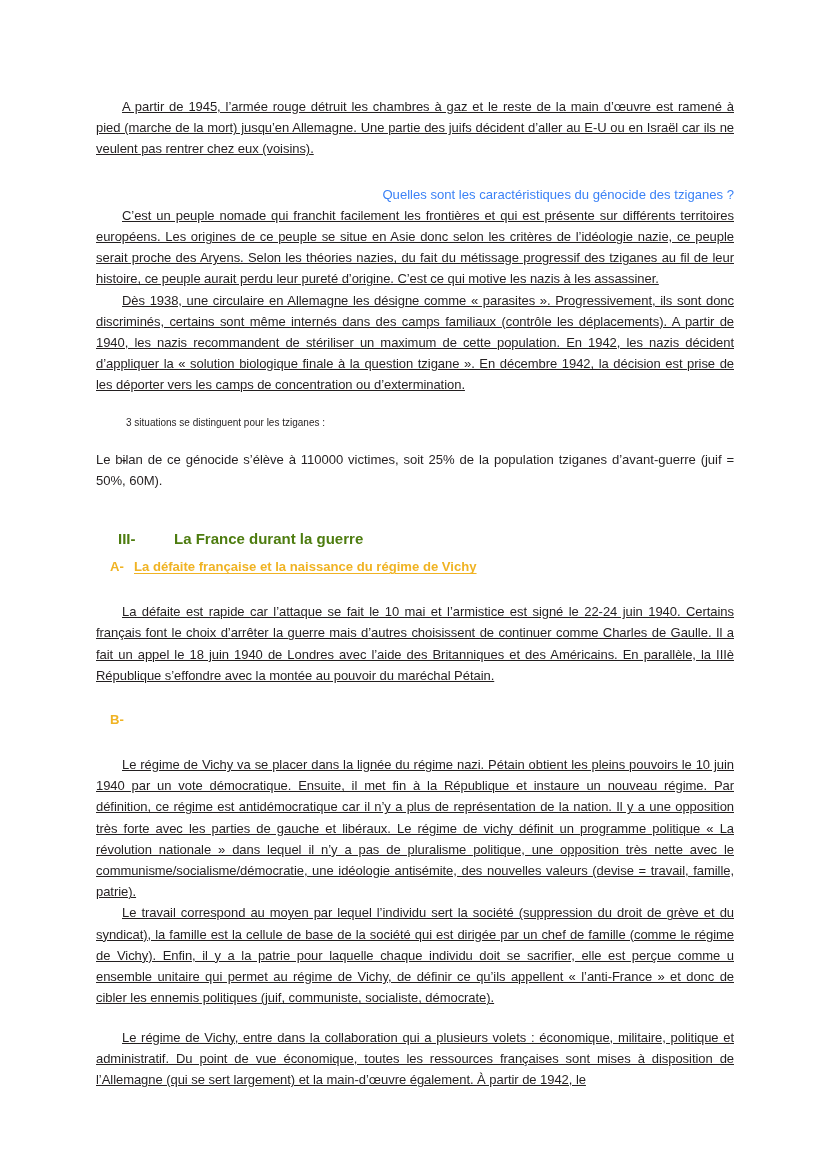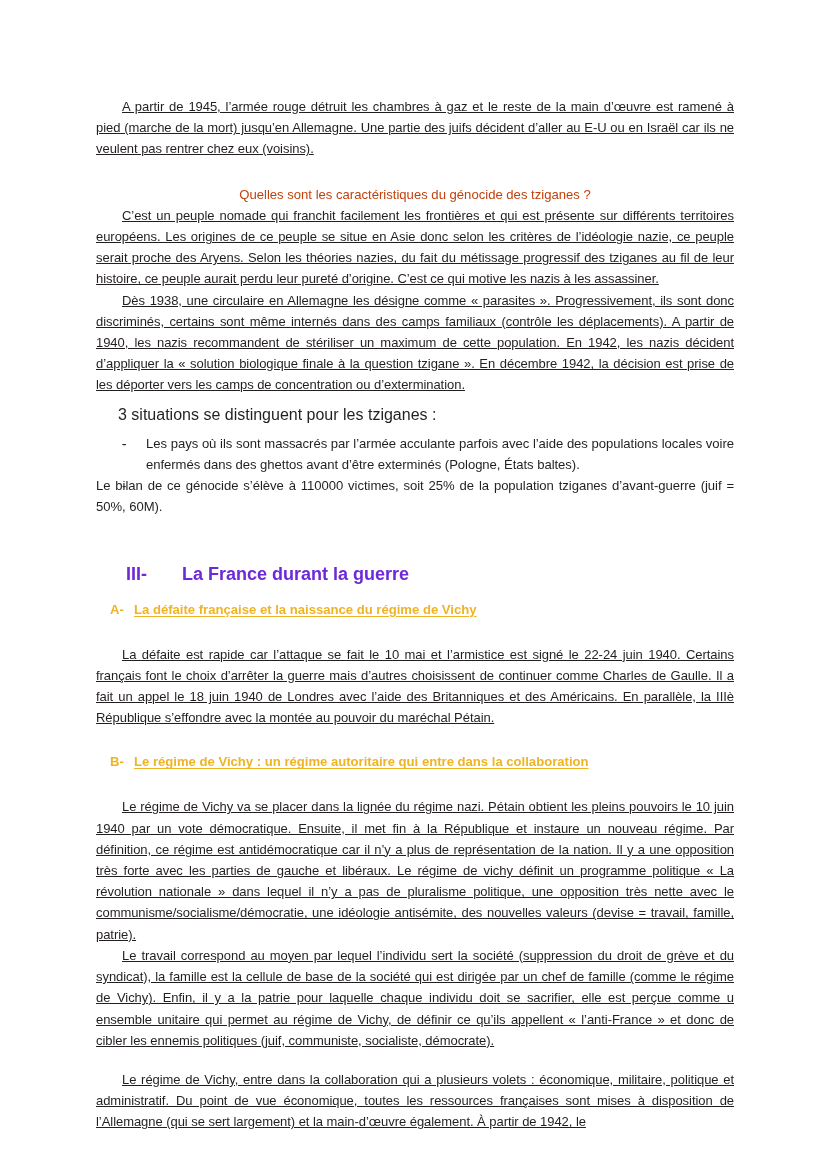--- a/index.html
+++ b/index.html
@@ -43,30 +43,30 @@
   p.body.indent { text-indent: 26px; }
   .gap-md { height: 18px; }
   .gap-lg { height: 24px; }
   .gap-xl { height: 30px; }
 
   
   .q-heading {
     margin: 0;
     font-size: 13.1px;
     line-height: 21.2px;
-    color: #c2410c;
+    color: #3b82f6;
     font-weight: 400;
-    text-align: center;
+    text-align: right;
   }
 
   .h-roman {
-    margin: 16px;
-    font-size: 18px;
+    margin: 8px;
+    font-size: 15px;
     line-height: 20px;
-    color: #6d28d9;
+    color: #4d7c0f;
     font-weight: 700;
     text-align: left;
     padding-left: 14px;
     display: flex;
   }
   .h-roman .num { width: 56px; flex: 0 0 56px; }
   .h-roman .txt { }
 
   .h-letter {
     margin: 0;
@@ -76,22 +76,22 @@
     font-weight: 700;
     text-align: left;
     padding-left: 14px;
     display: flex;
   }
   .h-letter .num { width: 24px; flex: 0 0 24px; }
   .h-letter .txt { text-decoration: underline; text-underline-offset: 2px; }
 
   
   .bul-intro {
-    margin: 8px;
-    font-size: 16px;
+    margin: 16px;
+    font-size: 10px;
     line-height: 21.2px;
     padding-left: 14px;
     text-align: left;
   }
 
   ul.dash-list {
     margin: 0;
     padding: 0;
     list-style: none;
   }
@@ -134,21 +134,21 @@
     <p class="q-heading">Quelles sont les caractéristiques du génocide des tziganes ?</p>
 
     <p class="body indent">C’est un peuple nomade qui franchit facilement les frontières et qui est présente sur différents territoires européens. Les origines de ce peuple se situe en Asie donc selon les critères de l’idéologie nazie, ce peuple serait proche des Aryens. Selon les théories nazies, du fait du métissage progressif des tziganes au fil de leur histoire, ce peuple aurait perdu leur pureté d’origine. C’est ce qui motive les nazis à les assassiner.</p>
 
     <p class="body indent">Dès 1938, une circulaire en Allemagne les désigne comme « parasites ». Progressivement, ils sont donc discriminés, certains sont même internés dans des camps familiaux (contrôle les déplacements). A partir de 1940, les nazis recommandent de stériliser un maximum de cette population. En 1942, les nazis décident d’appliquer la « solution biologique finale à la question tzigane ». En décembre 1942, la décision est prise de les déporter vers les camps de concentration ou d’extermination.</p>
 
     <p class="bul-intro">3 situations se distinguent pour les tziganes :</p>
 
     <ul class="dash-list">
       <li><span class="dash">-</span></li>
-      <li><span class="dash">-</span><span>Les pays où ils sont massacrés par l’armée acculante parfois avec l’aide des populations locales voire enfermés dans des ghettos avant d’être exterminés (Pologne, États baltes).</span></li>
+      <li><span class="dash">-</span></li>
       <li><span class="dash">-</span></li>
     </ul>
 
     <p class="closing">Le bilan de ce génocide s’élève à 110000 victimes, soit 25% de la population tziganes d’avant-guerre (juif = 50%, 60M).</p>
 
     <div class="gap-xl"></div>
 
     <p class="h-roman">
       <span class="num">III-</span>
       <span class="txt">La France durant la guerre</span>
@@ -160,21 +160,20 @@
     </p>
 
     <div class="gap-lg"></div>
 
     <p class="body indent">La défaite est rapide car l’attaque se fait le 10 mai et l’armistice est signé le 22-24 juin 1940. Certains français font le choix d’arrêter la guerre mais d’autres choisissent de continuer comme Charles de Gaulle. Il a fait un appel le 18 juin 1940 de Londres avec l’aide des Britanniques et des Américains. En parallèle, la IIIè République s’effondre avec la montée au pouvoir du maréchal Pétain.</p>
 
     <div class="gap-lg"></div>
 
     <p class="h-letter">
       <span class="num">B-</span>
-      <span class="txt">Le régime de Vichy : un régime autoritaire qui entre dans la collaboration</span>
     </p>
 
     <div class="gap-lg"></div>
 
     <p class="body indent">Le régime de Vichy va se placer dans la lignée du régime nazi. Pétain obtient les pleins pouvoirs le 10 juin 1940 par un vote démocratique. Ensuite, il met fin à la République et instaure un nouveau régime. Par définition, ce régime est antidémocratique car il n’y a plus de représentation de la nation. Il y a une opposition très forte avec les parties de gauche et libéraux. Le régime de vichy définit un programme politique « La révolution nationale » dans lequel il n’y a pas de pluralisme politique, une opposition très nette avec le communisme/socialisme/démocratie, une idéologie antisémite, des nouvelles valeurs (devise = travail, famille, patrie).</p>
 
     <p class="body indent">Le travail correspond au moyen par lequel l’individu sert la société (suppression du droit de grève et du syndicat), la famille est la cellule de base de la société qui est dirigée par un chef de famille (comme le régime de Vichy). Enfin, il y a la patrie pour laquelle chaque individu doit se sacrifier, elle est perçue comme u ensemble unitaire qui permet au régime de Vichy, de définir ce qu’ils appellent « l’anti-France » et donc de cibler les ennemis politiques (juif, communiste, socialiste, démocrate).</p>
 
     <div class="gap-md"></div>
 

